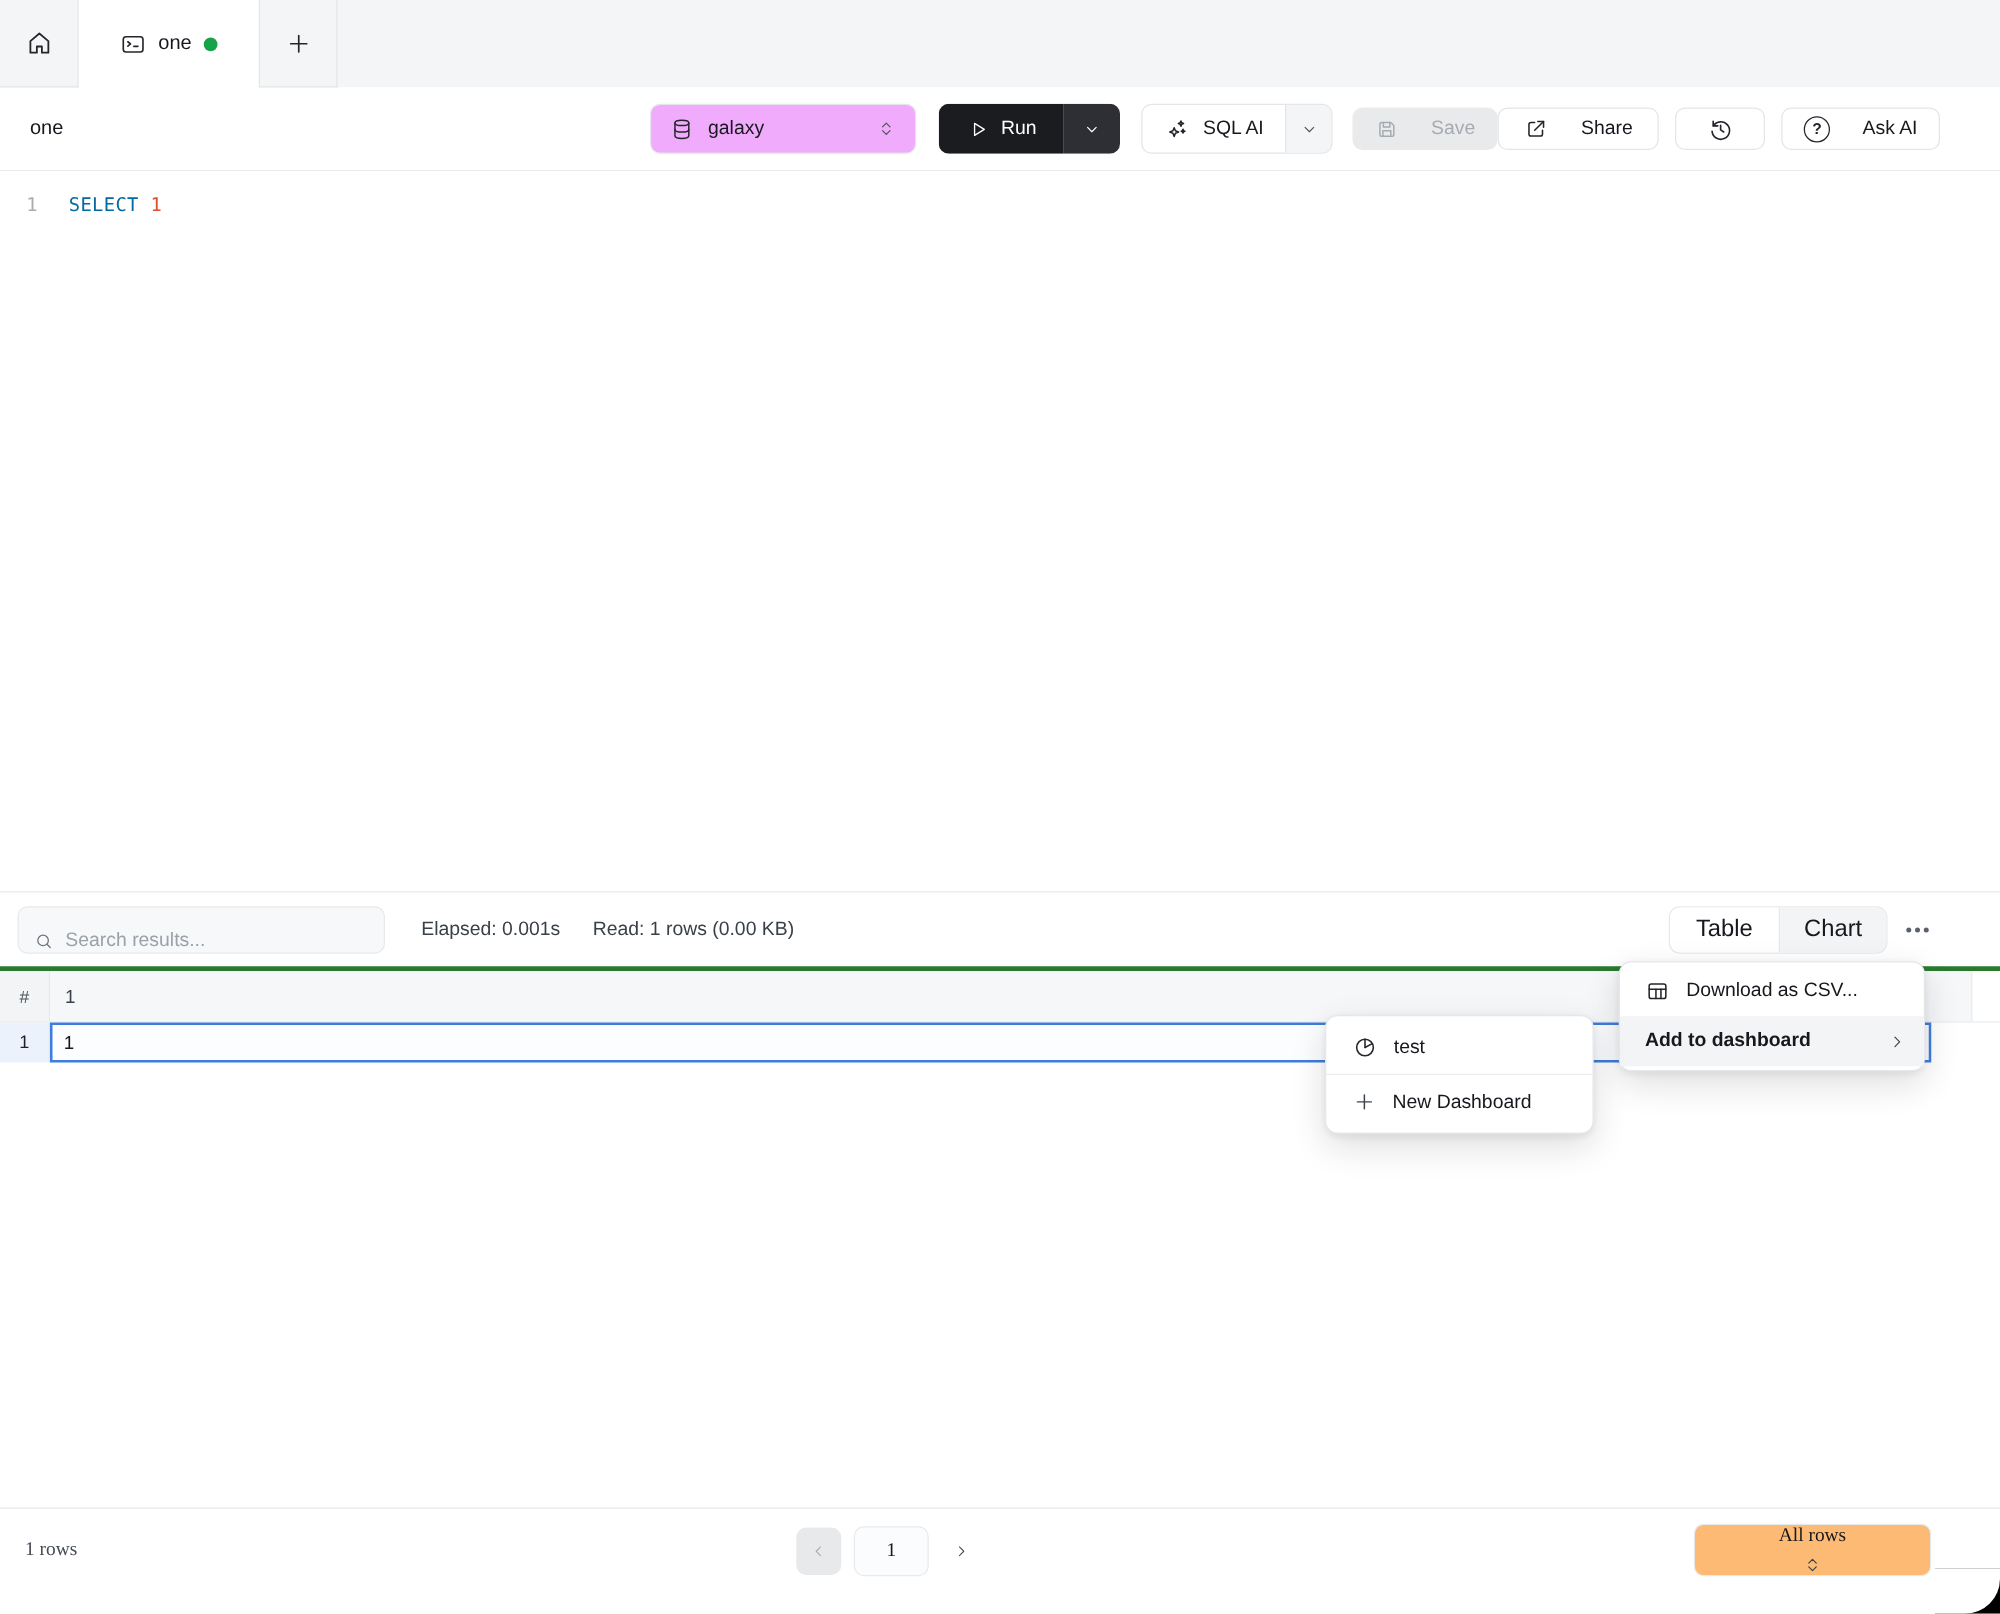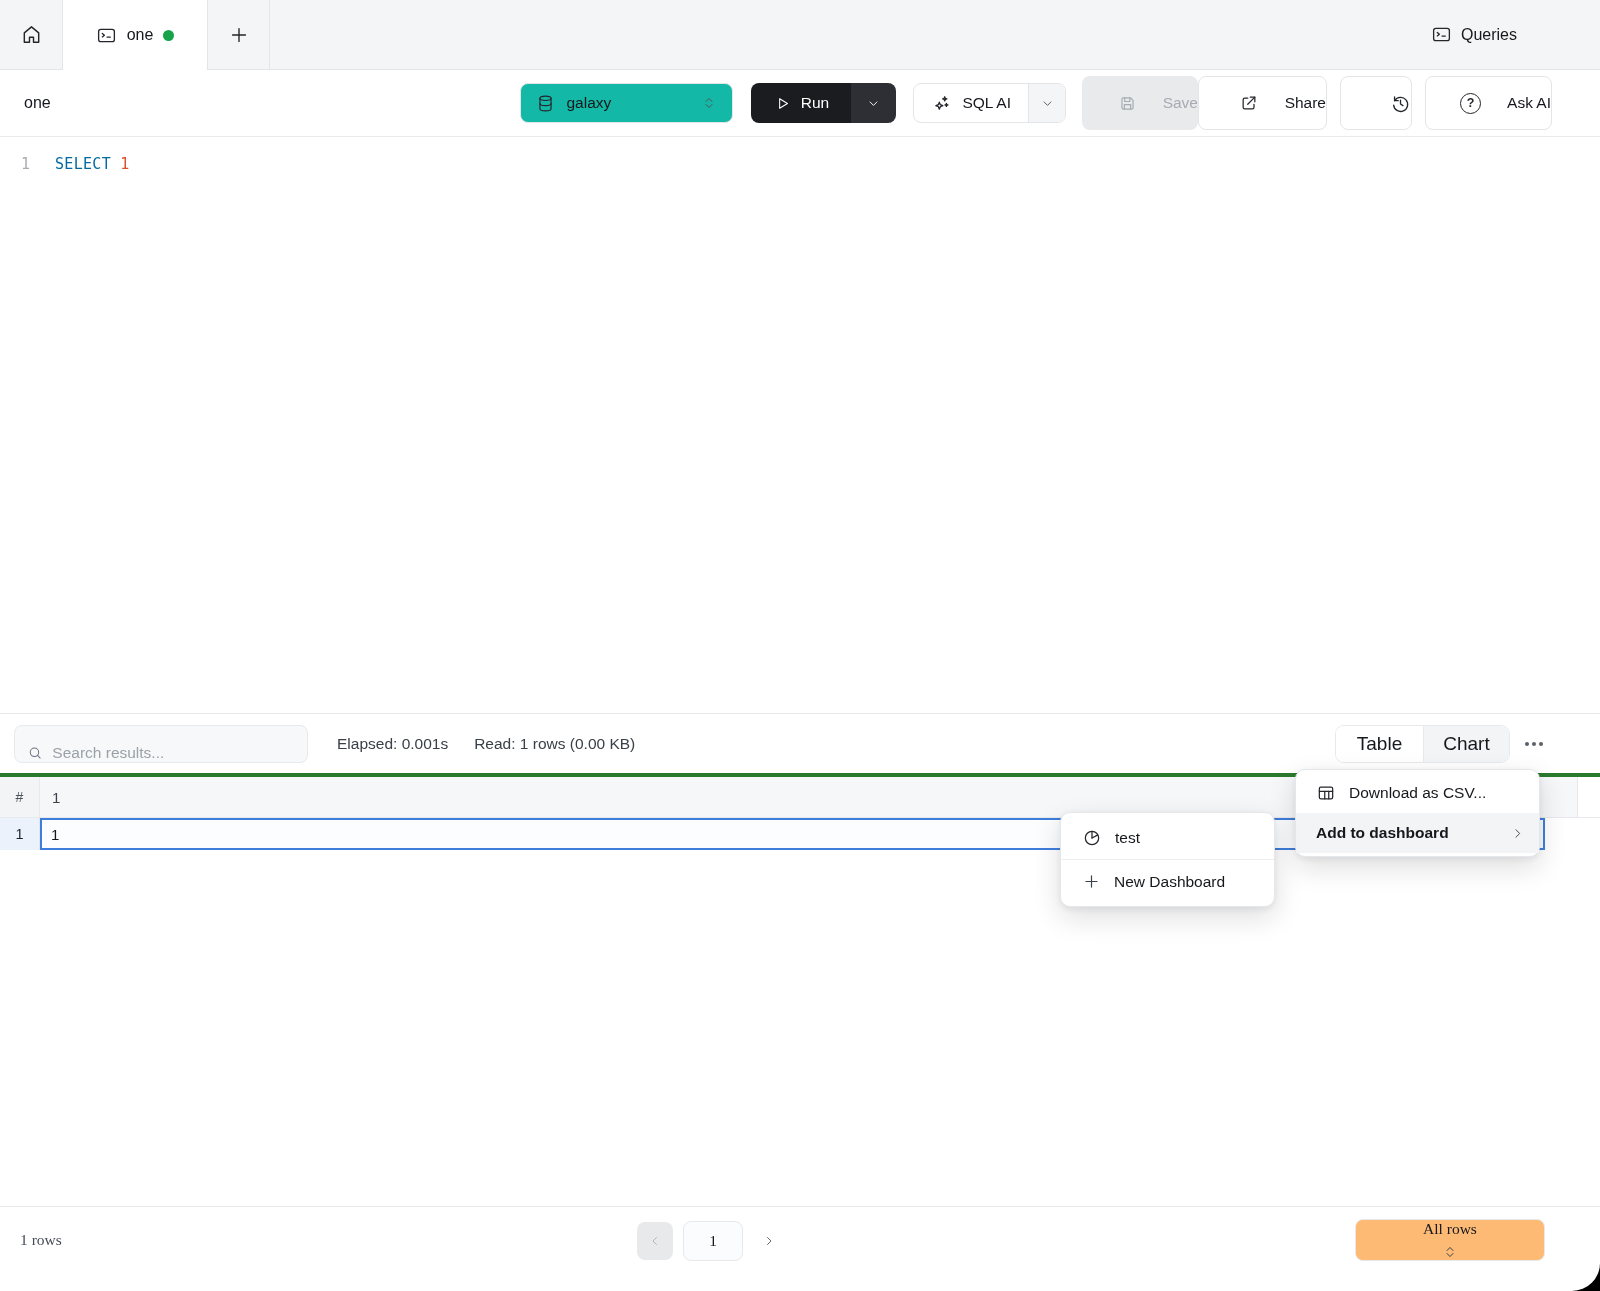--- a/index.html
+++ b/index.html
@@ -17,29 +17,29 @@
   .tab-active { width:145px; background:#fff; border-right:1px solid #e3e5e8; display:flex; align-items:center; justify-content:center; gap:10px; cursor:pointer; }
   .tab-label { font-size:16px; color:#16181d; }
   .tab-dot { width:11px; height:11px; border-radius:50%; }
   .plus-btn { width:62px; border-right:1px solid #e3e5e8; display:flex; align-items:center; justify-content:center; cursor:pointer; }
   .tab-fill { flex:1; display:flex; align-items:center; justify-content:flex-end; }
   .queries-btn { display:flex; align-items:center; gap:9px; margin-right:83px; font-size:16px; cursor:pointer; }
 
   
   .toolbar { height:67px; background:#fff; border-bottom:1px solid #e8eaec; display:flex; align-items:center; padding:0 48px 0 24px; }
   .doc-title { font-size:16px; }
-  .select-db { margin-left:auto; width:213px; height:40px; border:1px solid #e3e5e8; border-radius:8px; background:#14b8a6; display:flex; align-items:center; gap:11px; padding:0 15px; cursor:pointer; }
+  .select-db { margin-left:auto; width:213px; height:40px; border:1px solid #e3e5e8; border-radius:8px; background:#f0abfc; display:flex; align-items:center; gap:11px; padding:0 15px; cursor:pointer; }
   .select-db .lbl { flex:1; font-size:15.5px; }
   .run-split { margin-left:18px; height:40px; display:flex; border-radius:8px; overflow:hidden; cursor:pointer; }
   .run-main { width:100px; background:#1b1c1f; color:#fff; display:flex; align-items:center; justify-content:center; gap:10px; font-size:15.5px; }
   .run-caret { width:45px; background:#2e2f34; display:flex; align-items:center; justify-content:center; }
   .sqlai-split { margin-left:17px; height:40px; display:flex; border:1px solid #e3e5e8; border-radius:8px; overflow:hidden; background:#fff; cursor:pointer; }
   .sqlai-main { display:flex; align-items:center; gap:11px; padding:0 17px; font-size:15.5px; }
   .sqlai-caret { width:37px; border-left:1px solid #e3e5e8; background:#f4f5f6; display:flex; align-items:center; justify-content:center; }
-  .btn { height:54px; border-radius:8px; display:flex; align-items:center; justify-content:flex-end; gap:26px; font-size:15.5px; cursor:pointer; }
+  .btn { height:34px; border-radius:8px; display:flex; align-items:center; justify-content:center; gap:26px; font-size:15.5px; cursor:pointer; }
   .btn-save { margin-left:16px; width:116px; background:#e9eaec; color:#a6abb2; cursor:default; }
   .btn-save svg { stroke:#a6abb2; }
   .btn-outline { background:#fff; border:1px solid #e3e5e8; }
   .btn-share { margin-left:0; width:129px; }
   .btn-history { margin-left:13px; width:72px; }
   .btn-askai { margin-left:13px; width:127px; }
   .q-circle { width:21px; height:21px; border-radius:50%; border:1.5px solid #24262b; display:flex; align-items:center; justify-content:center; font-size:12.5px; font-weight:700; color:#24262b; }
 
   
   .editor { height:576px; background:#fff; padding-top:14px; font-family:"DejaVu Sans Mono", monospace; font-size:15px; }
@@ -118,30 +118,20 @@
           <path d="M12.6 13.8h3.8"></path>
         </svg>
       <span class="tab-label">one</span>
       <span class="tab-dot" style="background: rgb(22, 163, 74);"></span>
     </div>
     <div class="plus-btn tb-sect">
       <svg class="ic" width="22" height="22" viewBox="0 0 24 24">
           <path d="M12 5v14M5 12h14"></path>
         </svg>
     </div>
-    <div class="tab-fill tb-sect">
-      <div class="queries-btn">
-        <svg class="ic" width="21" height="21" viewBox="0 0 24 24">
-            <rect x="3" y="5" width="18" height="14" rx="2.5"></rect>
-            <path d="m7.2 9.6 2.4 2-2.4 2"></path>
-            <path d="M12.6 13.8h3.8"></path>
-          </svg>
-        <span>Queries</span>
-      </div>
-    </div>
   </div>
 
   <div class="toolbar">
     <span class="doc-title">one</span>
 
     <div class="select-db">
       <svg class="ic" width="19" height="19" viewBox="0 0 24 24">
           <ellipse cx="12" cy="5.5" rx="7" ry="2.7"></ellipse>
           <path d="M5 5.5v6.5c0 1.5 3.1 2.7 7 2.7s7-1.2 7-2.7V5.5"></path>
           <path d="M5 12v6.5c0 1.5 3.1 2.7 7 2.7s7-1.2 7-2.7V12"></path>

